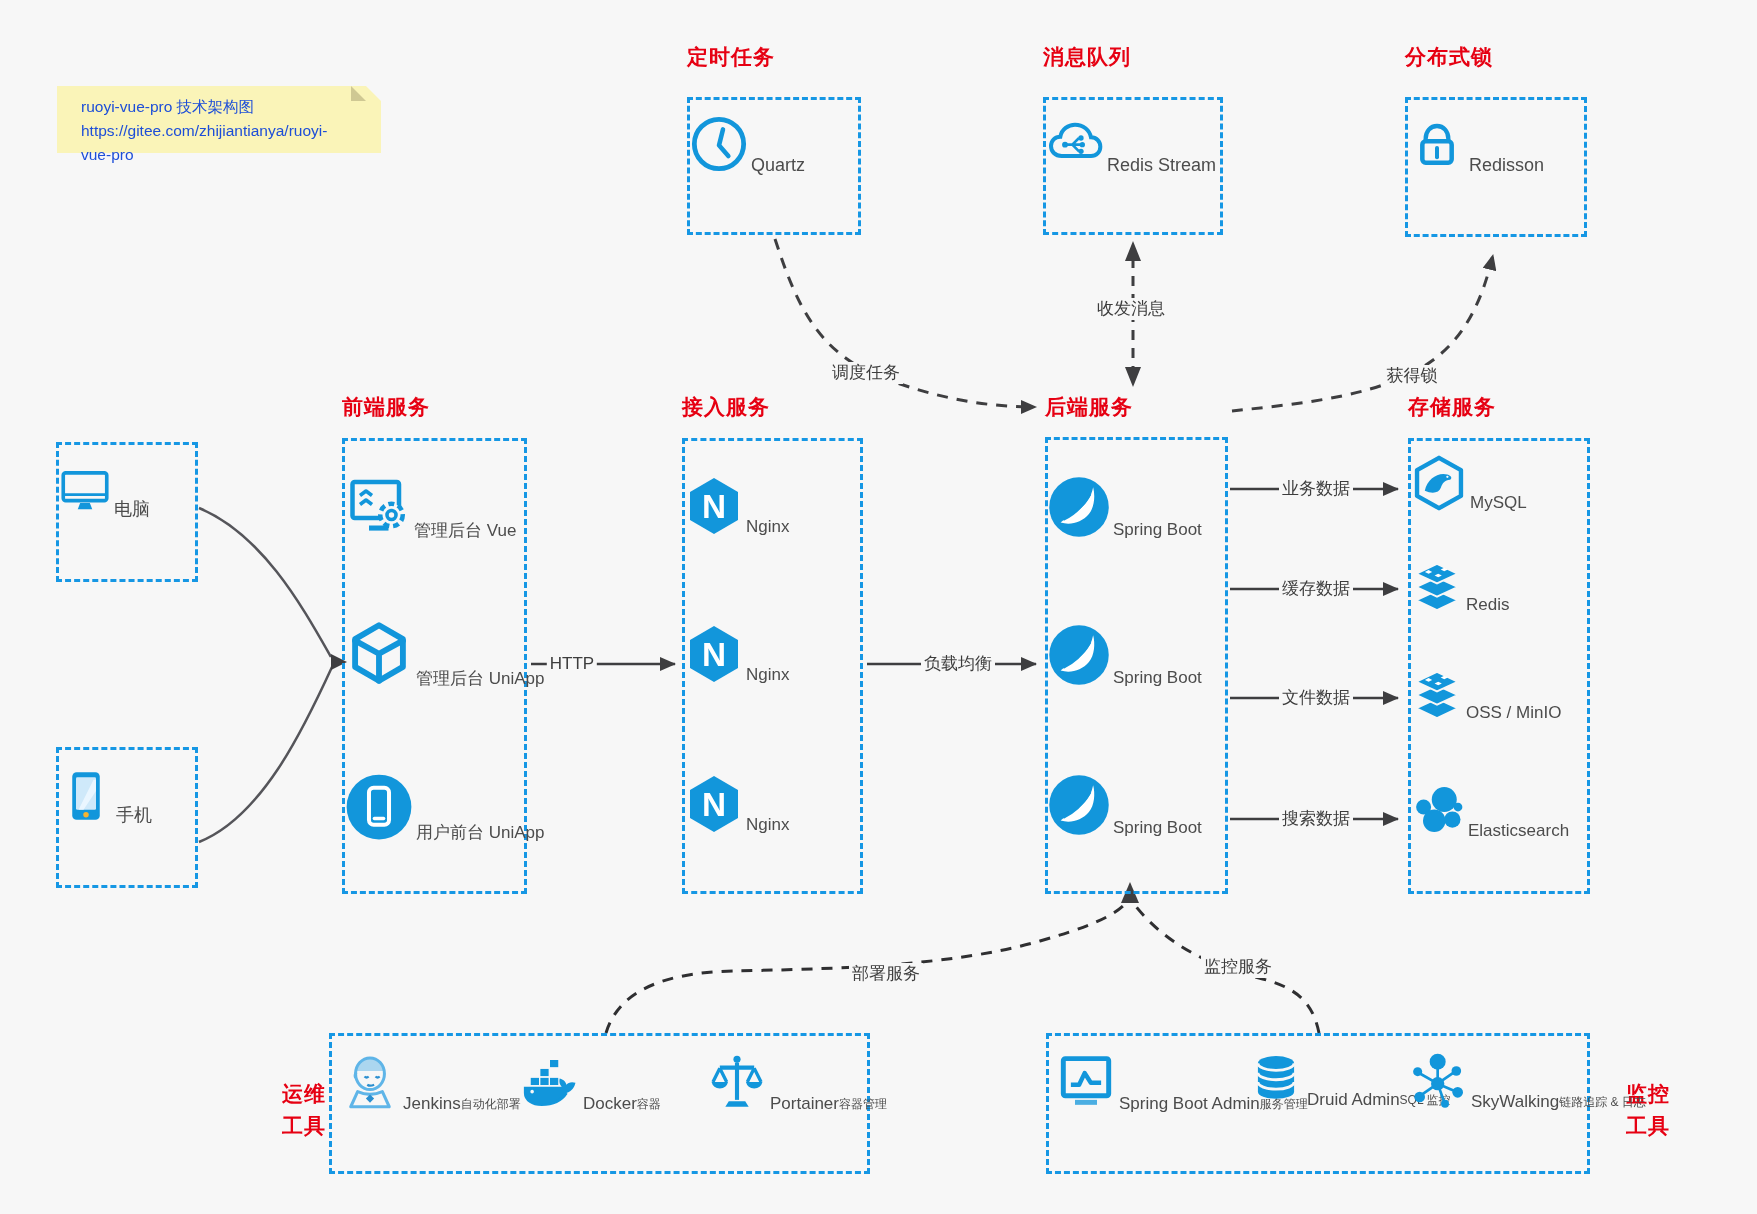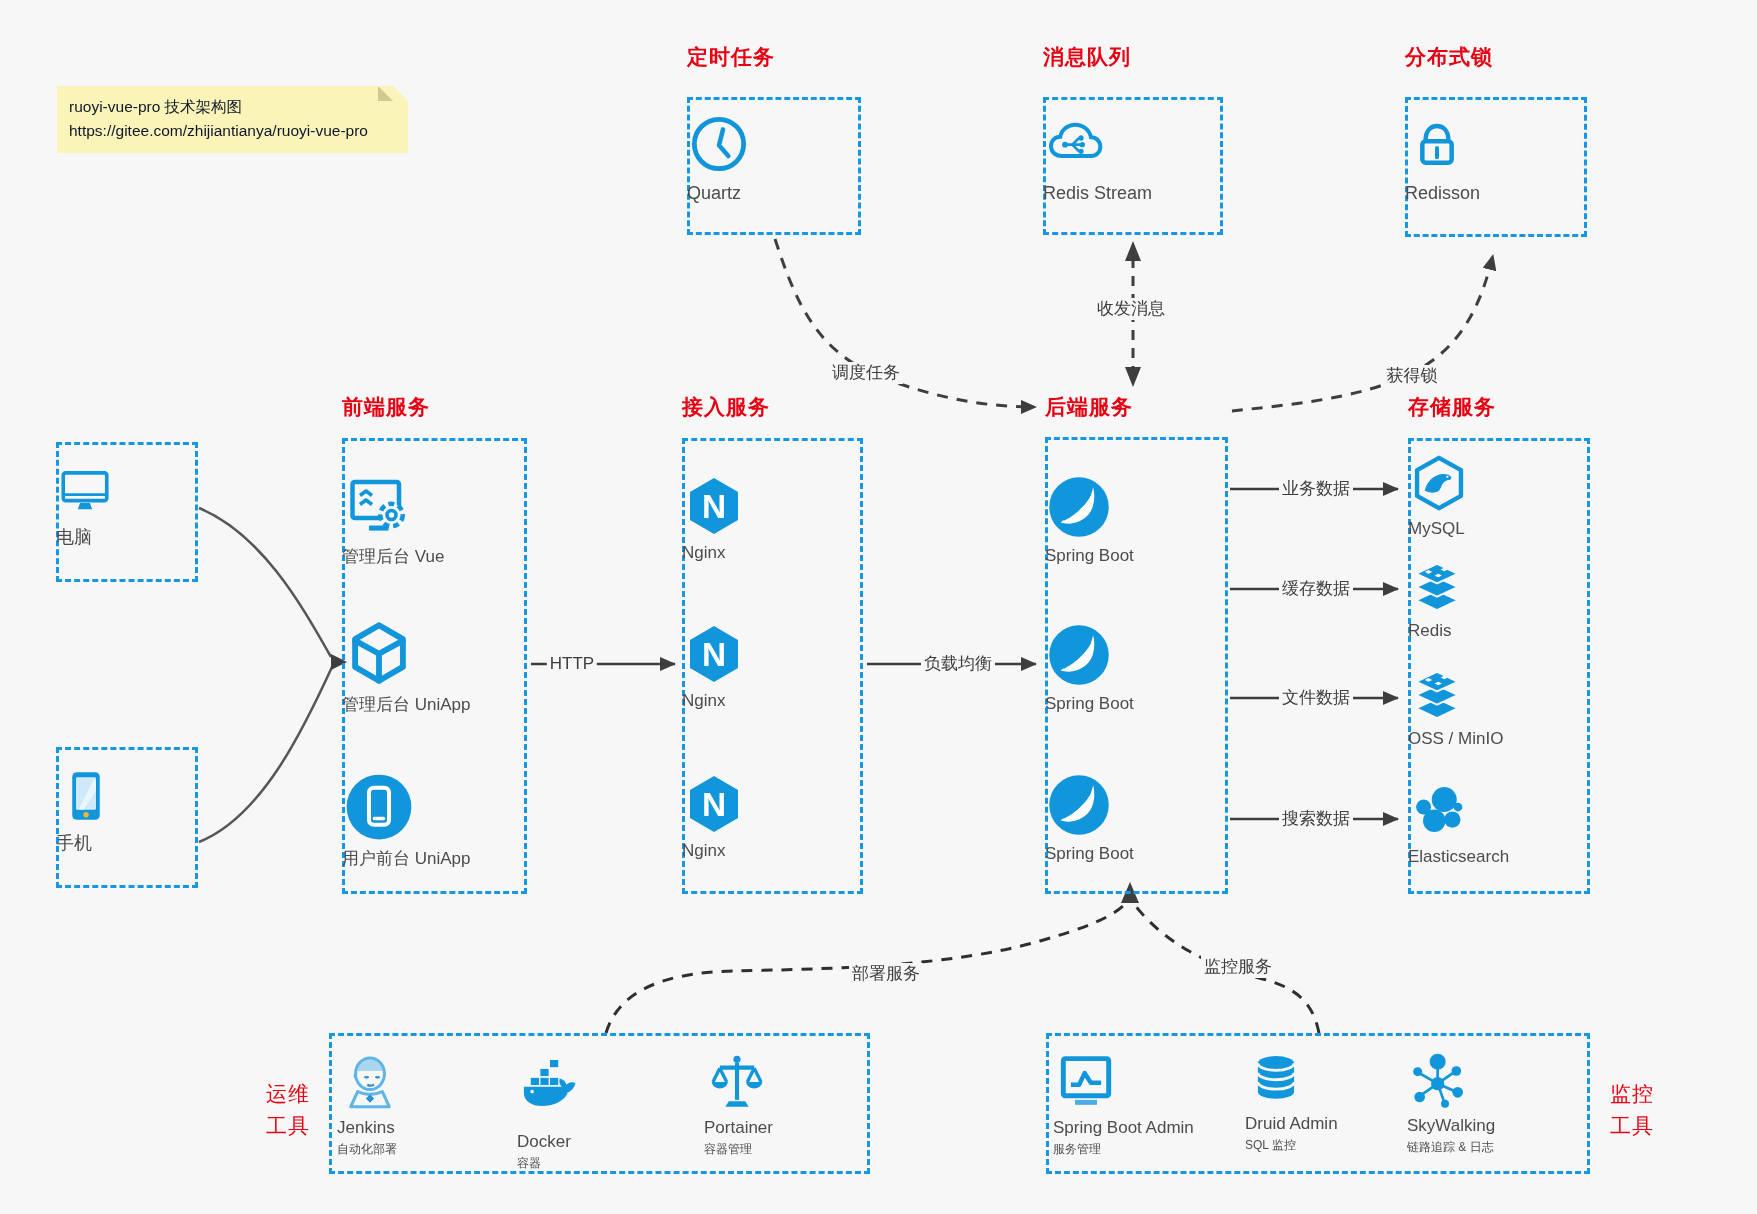--- a/index.html
+++ b/index.html
@@ -8,31 +8,31 @@
     --note-bg:#faf4b8; --note-fold:#cfc893;
   }
   *{margin:0;padding:0;box-sizing:border-box}
   html,body{background:#fff}
   #canvas{position:relative;width:1757px;height:1214px;background:var(--bg);
     font-family:"Liberation Sans","DejaVu Sans",sans-serif;overflow:hidden}
   #wires{position:absolute;left:0;top:0;width:1757px;height:1214px;pointer-events:none}
   .panel{position:absolute;border:3px dashed var(--accent-blue);background:transparent}
   .ptitle{position:absolute;font-size:21px;font-weight:bold;
     color:var(--title-red);letter-spacing:1px;line-height:26px}
-  .node{position:absolute;display:flex;flex-direction:column;align-items:flex-start;text-align:center}
+  .node{position:absolute;display:flex;flex-direction:row;align-items:flex-end;text-align:center}
   .node svg{flex:none}
   .nlabel{font-size:17px;color:var(--text-dark);margin-top:4px;line-height:22px;white-space:nowrap}
   .nlabel.big{font-size:18px;margin-top:6px}
   .ndesc{font-size:12px;color:var(--text-dark);line-height:21px;white-space:nowrap}
-  .sidelabel{position:absolute;text-align:center;font-size:21px;font-weight:normal;
+  .sidelabel{position:absolute;text-align:right;font-size:21px;font-weight:bold;
     color:var(--title-red);line-height:32px;letter-spacing:1px}
   .elabel{position:absolute;transform:translate(-50%,-50%);font-size:17px;color:#3d3d3d;
     background:var(--bg);padding:0 3px;white-space:nowrap;line-height:22px}
-  .note{position:absolute;left:57px;top:86px;width:351px;height:67px;background:var(--note-bg);
-    padding:9px 12px;font-size:15.5px;color:#0f172a;line-height:24px}
+  .note{position:absolute;left:57px;top:86px;width:324px;height:67px;background:var(--note-bg);
+    padding:9px 24px;font-size:15.5px;color:#1d4ed8;line-height:24px}
   .note::before{content:"";position:absolute;top:0;right:0;width:0;height:0;
     border-top:15px solid var(--bg);border-left:15px solid transparent}
   .note::after{content:"";position:absolute;top:0;right:15px;width:0;height:0;
     border-right:15px solid var(--note-fold);border-top:15px solid transparent;transform:translateX(15px) rotate(90deg);transform-origin:left top}
   .ic{color:var(--icon-blue)}
 </style>
 </head>
 <body>
 
 <div id="canvas">

